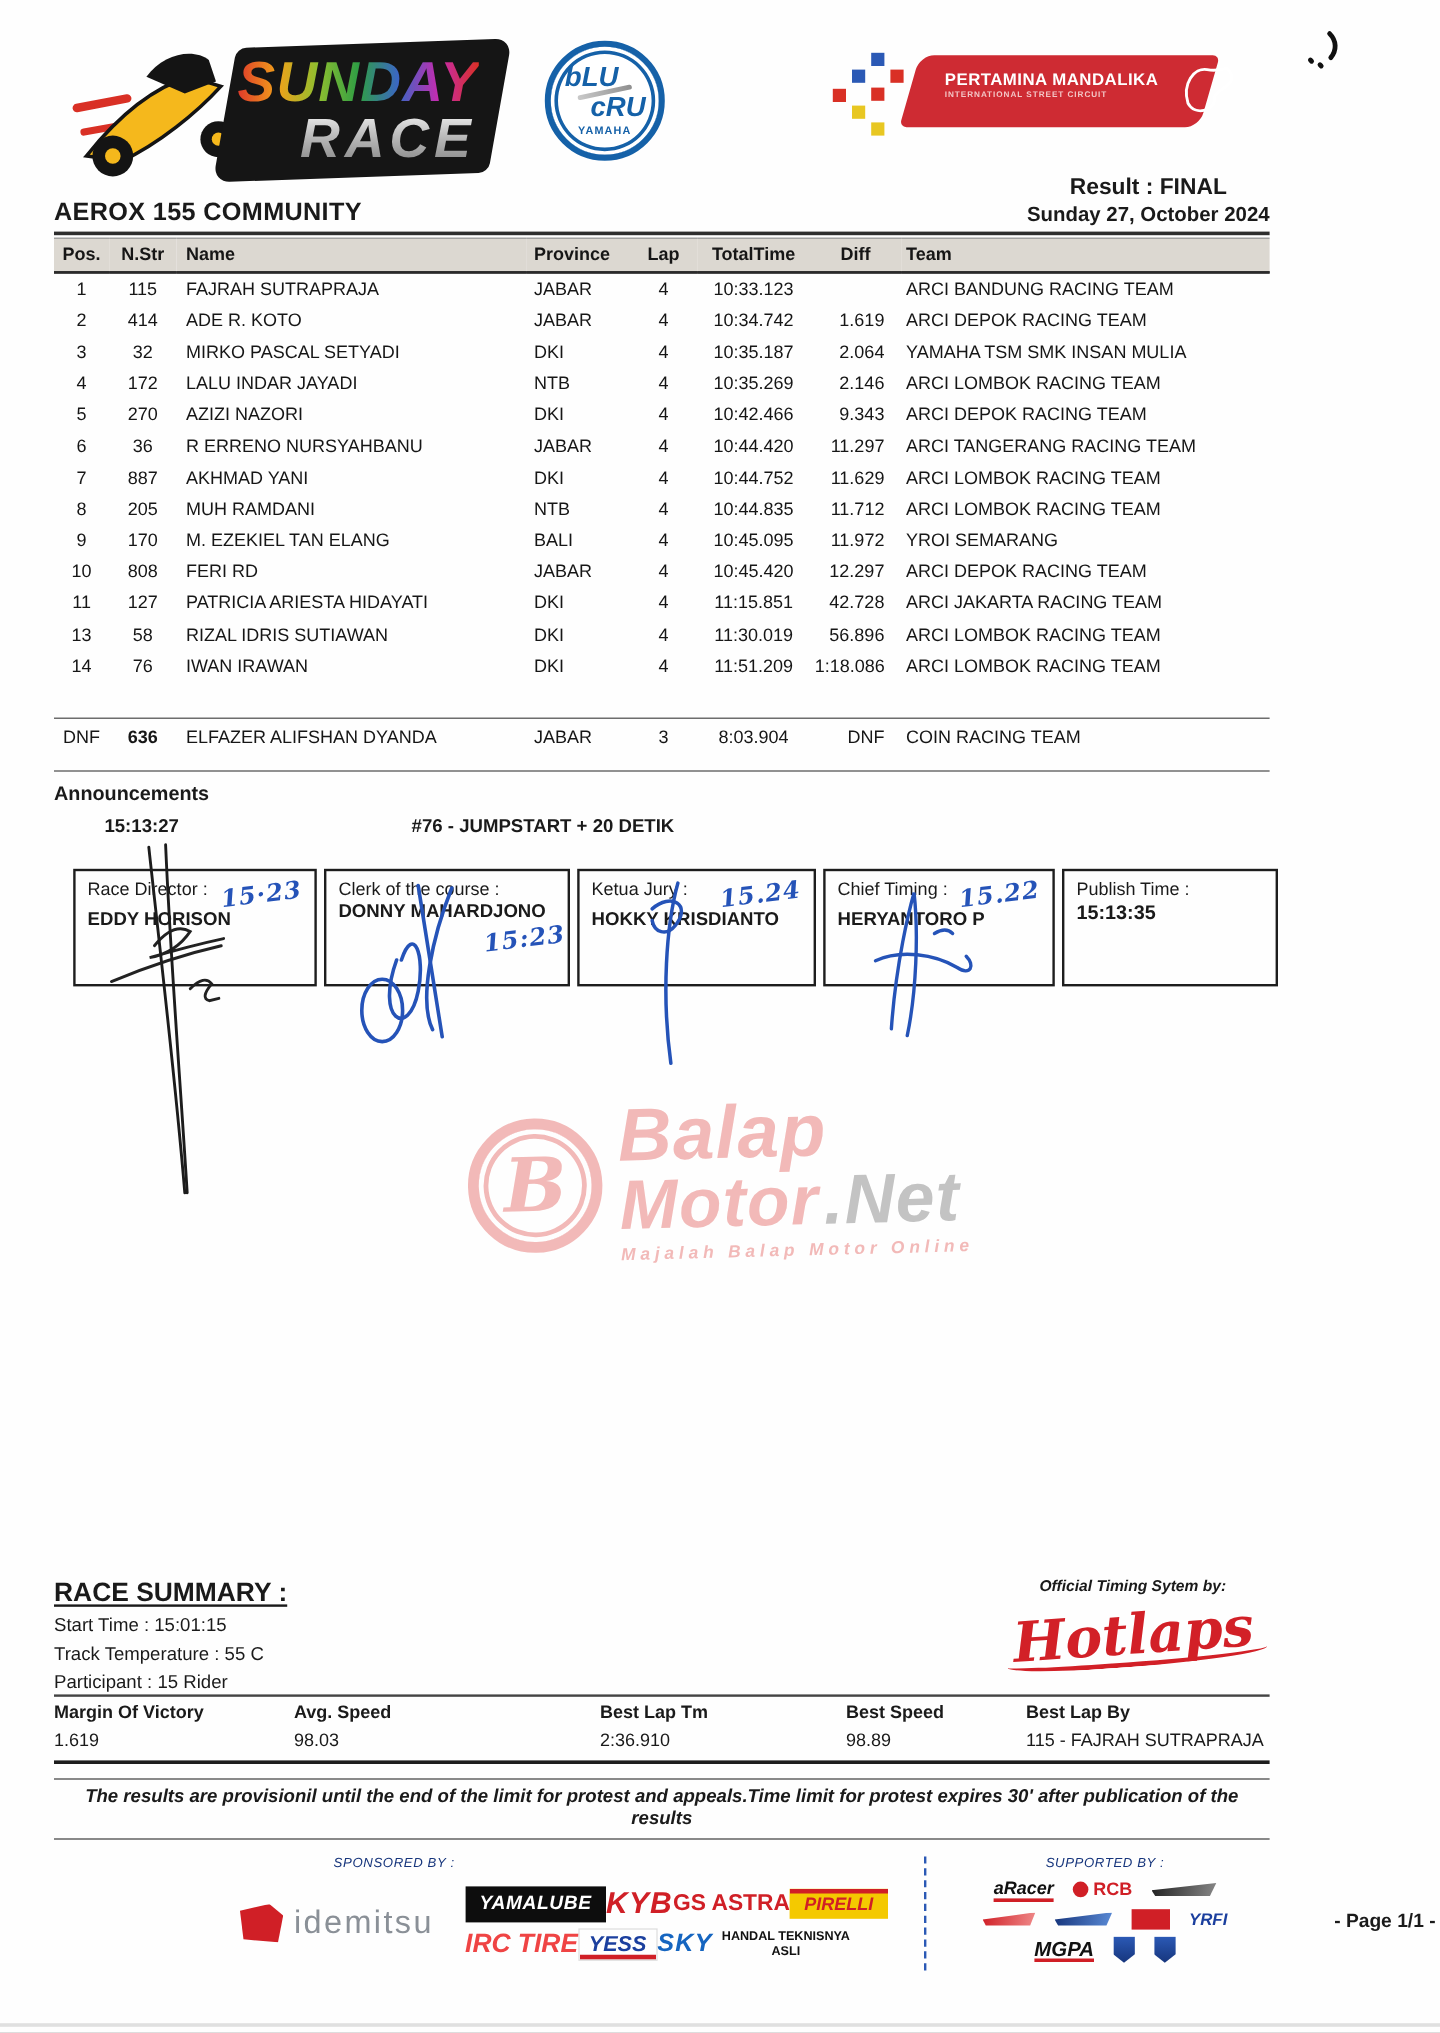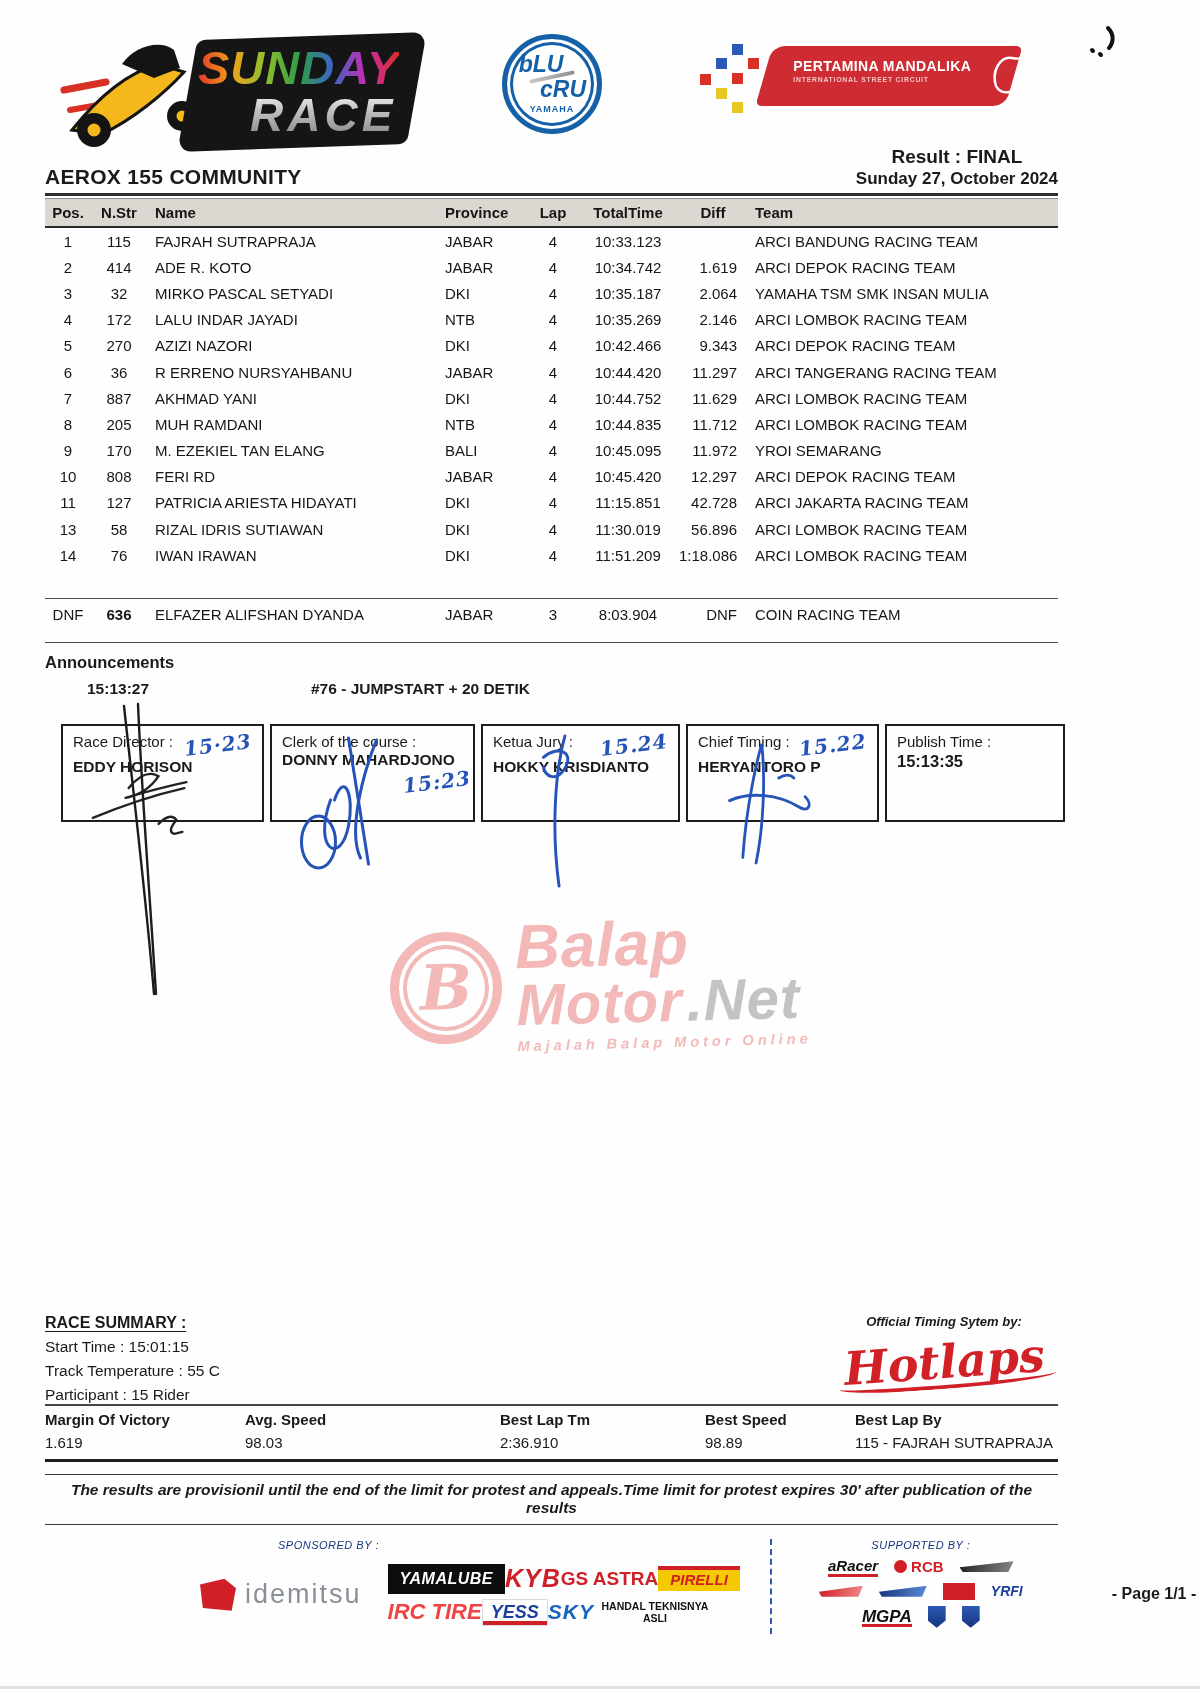--- a/index.html
+++ b/index.html
@@ -1,21 +1,21 @@
 <!DOCTYPE html>
 <html style="--ink: #1a1a1a; --pen-blue: #2553b8; --header-band: #dcd8d1; --mandalika-red: #ce2b33; --blucru-blue: #1561a8; --watermark-pink: #f0aeac; --watermark-gray: #b9b9b9; --hotlaps-red: #d22027; --footer-navy: #16357c;"><head>
 <meta charset="utf-8">
 <style>
   * { margin:0; padding:0; box-sizing:border-box; }
   body { background:#9a9a9a; font-family:"Liberation Sans", sans-serif; }
   .page { position:relative; width:1200px; height:1694px; margin:0 auto; background:#fefefe; color:var(--ink,#1a1a1a); overflow:hidden; }
   .content { width:1013px; margin-left:45px; }
 
   
-  .logo-row { display:flex; align-items:flex-start; height:142px; padding-top:26px;gap:48px; }
+  .logo-row { display:flex; align-items:flex-start; height:142px; padding-top:26px; }
   .sunday-logo { position:relative; width:360px; height:138px; margin-left:15px; flex:0 0 auto; }
   .bike { position:absolute; left:0; top:6px; width:175px; height:120px; }
   .sr-banner { position:absolute; left:128px; top:10px; width:228px; height:112px; background:#151515; transform:skewX(-12deg) rotate(-2deg); border-radius:8px 14px 8px 14px; }
   .sr-word1 { position:absolute; left:138px; top:14px; font-size:47px; font-weight:900; font-style:italic; letter-spacing:1px; color:#d93025;
               background:linear-gradient(90deg,#e03a2a,#f0a11a,#8fbf2f,#2f9e44,#3b66c4,#c62bb0,#d93025);
               -webkit-background-clip:text; background-clip:text; -webkit-text-fill-color:transparent; }
   .sr-word2 { position:absolute; left:190px; top:62px; font-size:46px; font-weight:900; font-style:italic; letter-spacing:4px; color:#cfcfcf;
               background:linear-gradient(#ffffff,#bdbdbd 45%,#7d7d7d); -webkit-background-clip:text; background-clip:text; -webkit-text-fill-color:transparent; }
   .blucru { width:100px; height:100px; margin:8px 0 0 34px; border-radius:50%; border:5px solid var(--blucru-blue,#1561a8);
             box-shadow: inset 0 0 0 3px #fff, inset 0 0 0 6px var(--blucru-blue,#1561a8);
@@ -53,21 +53,21 @@
   
   .rule { border-top:1.5px solid #4a4a4a; }
   .nq { margin-top:30px; }
   .nq h2 { font-size:15.5px; font-weight:800; padding:7px 0 2px; }
   .nq table { margin-bottom:10px; }
   .nq .rule.bottom { margin-top:14px; }
   .ann { margin-top:10px; }
   .ann h2 { font-size:16.5px; font-weight:800; }
   .ann-item { display:flex; margin-top:8px; font-size:15.5px; font-weight:700; }
   .ann-time { margin-left:42px; width:160px; }
-  .ann-text { margin-left:64px;text-align:right; }
+  .ann-text { margin-left:96px;text-align:right; }
 
   
   .officials { display:flex; gap:6px; margin:26px 0 0 16px; width:992px; }
   .obox { position:relative; border:2px solid #1d1d1d; height:98px; padding:7px 10px; background:transparent; }
   .b1{flex:0 0 203px;} .b2{flex:0 0 205px;} .b3{flex:0 0 199px;} .b4{flex:0 0 193px;} .b5{flex:0 0 180px;}
   .obox-head { display:flex; justify-content:space-between; align-items:flex-start; }
   .olabel { font-size:15px; }
   .oname { font-weight:800; font-size:15.5px; margin-top:1px; }
   .hw { font-family:"DejaVu Serif", serif; font-style:italic; font-weight:600; color:var(--pen-blue,#2553b8); font-size:20px; letter-spacing:1px; transform:rotate(-7deg); white-space:nowrap; }
   .hw-mid { position:absolute; right:2px; top:44px; }
@@ -89,21 +89,21 @@
               display:flex; align-items:center; justify-content:center; }
   .wm-badge span { font-size:62px; font-weight:900; font-style:italic; color:var(--watermark-pink,#f0aeac); font-family:"DejaVu Serif", serif; }
   .wm-text { line-height:.95; }
   .wm-line1 { font-size:62px; font-weight:900; font-style:italic; color:var(--watermark-pink,#f0aeac); letter-spacing:1px; }
   .wm-line2 { font-size:58px; font-weight:900; font-style:italic; color:var(--watermark-pink,#f0aeac); letter-spacing:1px; }
   .wm-net { color:var(--watermark-gray,#b9b9b9); margin-left:4px; }
   .wm-tag { font-size:14.5px; font-weight:800; font-style:italic; color:var(--watermark-pink,#f0aeac); letter-spacing:4px; margin-top:8px; }
 
   
   .summary { position:relative; margin-top:492px; }
-  .summary h3 { font-size:16px; font-weight:800; text-decoration:underline; text-underline-offset:3px; }
+  .summary h3 { font-size:22px; font-weight:800; text-decoration:underline; text-underline-offset:3px; }
   .sline { font-size:15.5px; margin-top:6px; }
   .timing { position:absolute; right:4px; top:0; text-align:center; width:220px; }
   .timing-label { font-size:13px; font-style:italic; font-weight:800; }
   .hotlaps { position:relative; display:inline-block; font-family:"DejaVu Serif", serif; font-style:italic; font-weight:700; font-size:46px; color:var(--hotlaps-red,#d22027); transform:rotate(-4deg); margin-top:10px; line-height:1; }
   .hotlaps::after { content:""; position:absolute; left:-6px; right:-10px; bottom:-4px; height:12px; border-bottom:4px solid var(--hotlaps-red,#d22027); border-radius:0 0 60% 40%; }
 
   .stats { border-top:2px solid #444; border-bottom:3px solid #1d1d1d; padding:5px 0 8px; display:flex; }
   .stat .lbl { font-weight:800; font-size:15px; }
   .stat .val { font-size:15px; margin-top:6px; }
   .s0{flex:0 0 200px;} .s1{flex:0 0 255px;} .s2{flex:0 0 205px;} .s3{flex:0 0 150px;} .s4{flex:1;}

